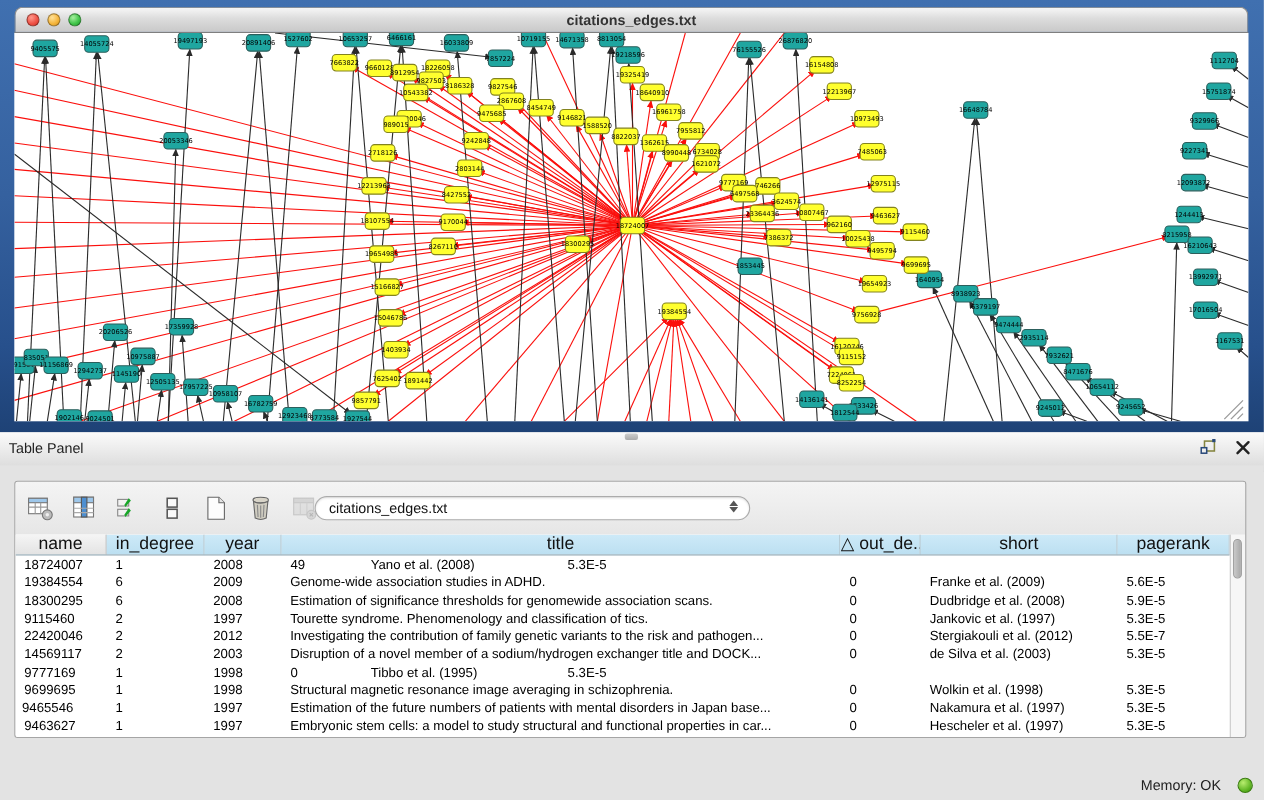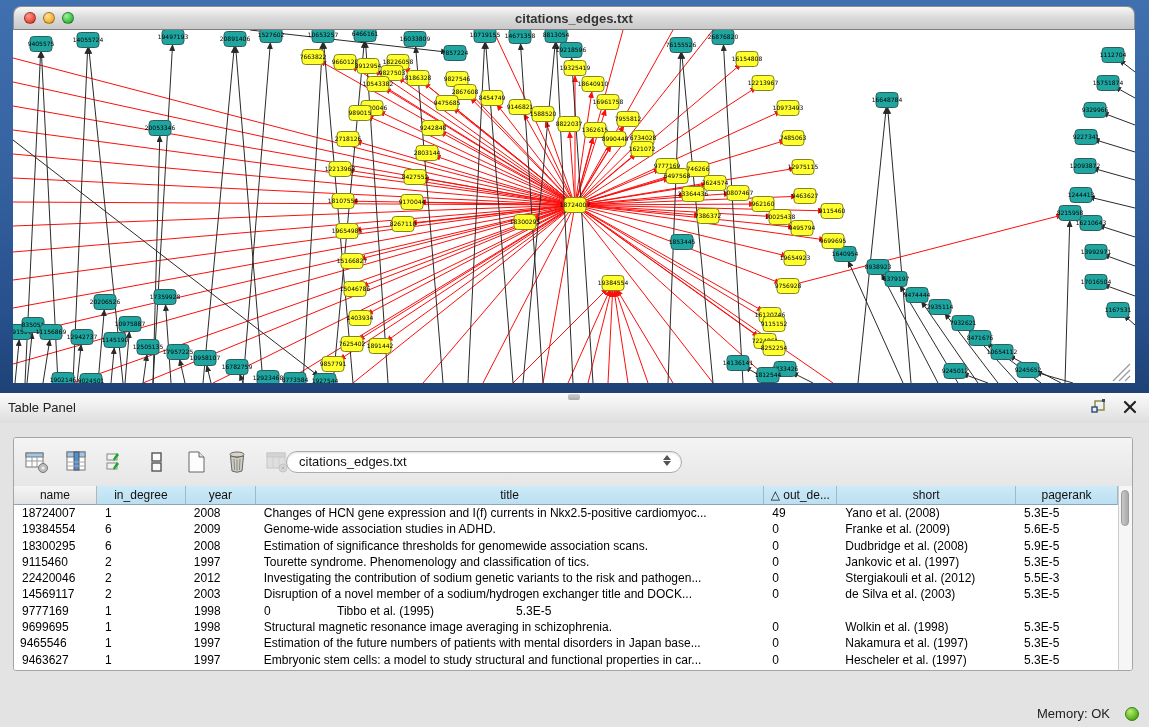--- a/index.html
+++ b/index.html
@@ -42,21 +42,21 @@
     border:1px solid #ababab;border-radius:11px;box-sizing:border-box;
     font-size:13px;color:#111;line-height:20px;padding-left:12px;
     box-shadow:inset 0 1px 2px rgba(0,0,0,.12);}
   #dropdown .arrows{position:absolute;right:10px;top:3px;display:flex;flex-direction:column;gap:1px;}
   #dropdown .arrows i{display:block;width:0;height:0;border-left:4px solid transparent;border-right:4px solid transparent;}
   #dropdown .arrows i.up{border-bottom:5px solid #555;}
   #dropdown .arrows i.dn{border-top:5px solid #555;}
   
   #table{position:absolute;left:0;top:48px;right:14px;bottom:0;background:#ffffff;overflow:hidden;}
   #table-header{display:flex;height:19px;}
-  .th{box-sizing:border-box;height:19px;line-height:18px;text-align:center;font-size:12px;color:#111;
+  .th{box-sizing:border-box;height:19px;line-height:18px;text-align:center;font-size:16px;color:#111;
       background:linear-gradient(180deg,#cdeaf8,#bcdff1);border-right:1px solid #9fb9c6;border-bottom:1px solid #8fa6b2;
       overflow:hidden;white-space:nowrap;}
   .th-first{background:linear-gradient(180deg,#f5f5f5,#e3e3e3);border-right:1px solid #b5b5b5;}
   .tr{display:flex;height:16.3px;}
   .td{box-sizing:border-box;padding-left:8px;font-size:12px;line-height:16.3px;color:#000;
       overflow:hidden;white-space:nowrap;}
   #vscroll{position:absolute;right:0;top:48px;width:14px;bottom:0;background:#f6f6f6;border-left:1px solid #cccccc;box-sizing:border-box;}
   #vscroll .thumb{position:absolute;left:2px;top:4px;width:8px;height:36px;border-radius:4px;
       background:linear-gradient(90deg,#c9c9c9,#a9a9a9);border:1px solid #9a9a9a;box-sizing:border-box;}
   
@@ -857,21 +857,20 @@
           <div class="th" style="width: 509px;">title</div>
           <div class="th" style="width: 73px;">△ out_de...</div>
           <div class="th" style="width: 179px;">short</div>
           <div class="th" style="width: 102px;">pagerank</div>
         </div>
       <div id="table-body">
           <div class="tr">
             <div class="td" style="width: 83px;">18724007</div>
             <div class="td" style="width: 89px;">1</div>
             <div class="td" style="width: 70px;">2008</div>
-            <div class="td" style="width: 509px;">Changes of HCN gene expression and I(f) currents in Nkx2.5-positive cardiomyoc...</div>
             <div class="td" style="width: 73px;">49</div>
             <div class="td" style="width: 179px;">Yano et al. (2008)</div>
             <div class="td" style="width: 102px;">5.3E-5</div>
           </div>
           <div class="tr">
             <div class="td" style="width: 83px;">19384554</div>
             <div class="td" style="width: 89px;">6</div>
             <div class="td" style="width: 70px;">2009</div>
             <div class="td" style="width: 509px;">Genome-wide association studies in ADHD.</div>
             <div class="td" style="width: 73px;">0</div>
@@ -893,24 +892,24 @@
             <div class="td" style="width: 70px;">1997</div>
             <div class="td" style="width: 509px;">Tourette syndrome. Phenomenology and classification of tics.</div>
             <div class="td" style="width: 73px;">0</div>
             <div class="td" style="width: 179px;">Jankovic et al. (1997)</div>
             <div class="td" style="width: 102px;">5.3E-5</div>
           </div>
           <div class="tr">
             <div class="td" style="width: 83px;">22420046</div>
             <div class="td" style="width: 89px;">2</div>
             <div class="td" style="width: 70px;">2012</div>
-            <div class="td" style="width: 509px;">Investigating the contribution of sodium genetic variants to the risk and pathogen...</div>
+            <div class="td" style="width: 509px;">Investigating the contribution of family genetic variants to the risk and pathogen...</div>
             <div class="td" style="width: 73px;">0</div>
             <div class="td" style="width: 179px;">Stergiakouli et al. (2012)</div>
-            <div class="td" style="width: 102px;">5.5E-3</div>
+            <div class="td" style="width: 102px;">5.5E-7</div>
           </div>
           <div class="tr">
             <div class="td" style="width: 83px;">14569117</div>
             <div class="td" style="width: 89px;">2</div>
             <div class="td" style="width: 70px;">2003</div>
             <div class="td" style="width: 509px;">Disruption of a novel member of a sodium/hydrogen exchanger title and DOCK...</div>
             <div class="td" style="width: 73px;">0</div>
             <div class="td" style="width: 179px;">de Silva et al. (2003)</div>
             <div class="td" style="width: 102px;">5.3E-5</div>
           </div>

